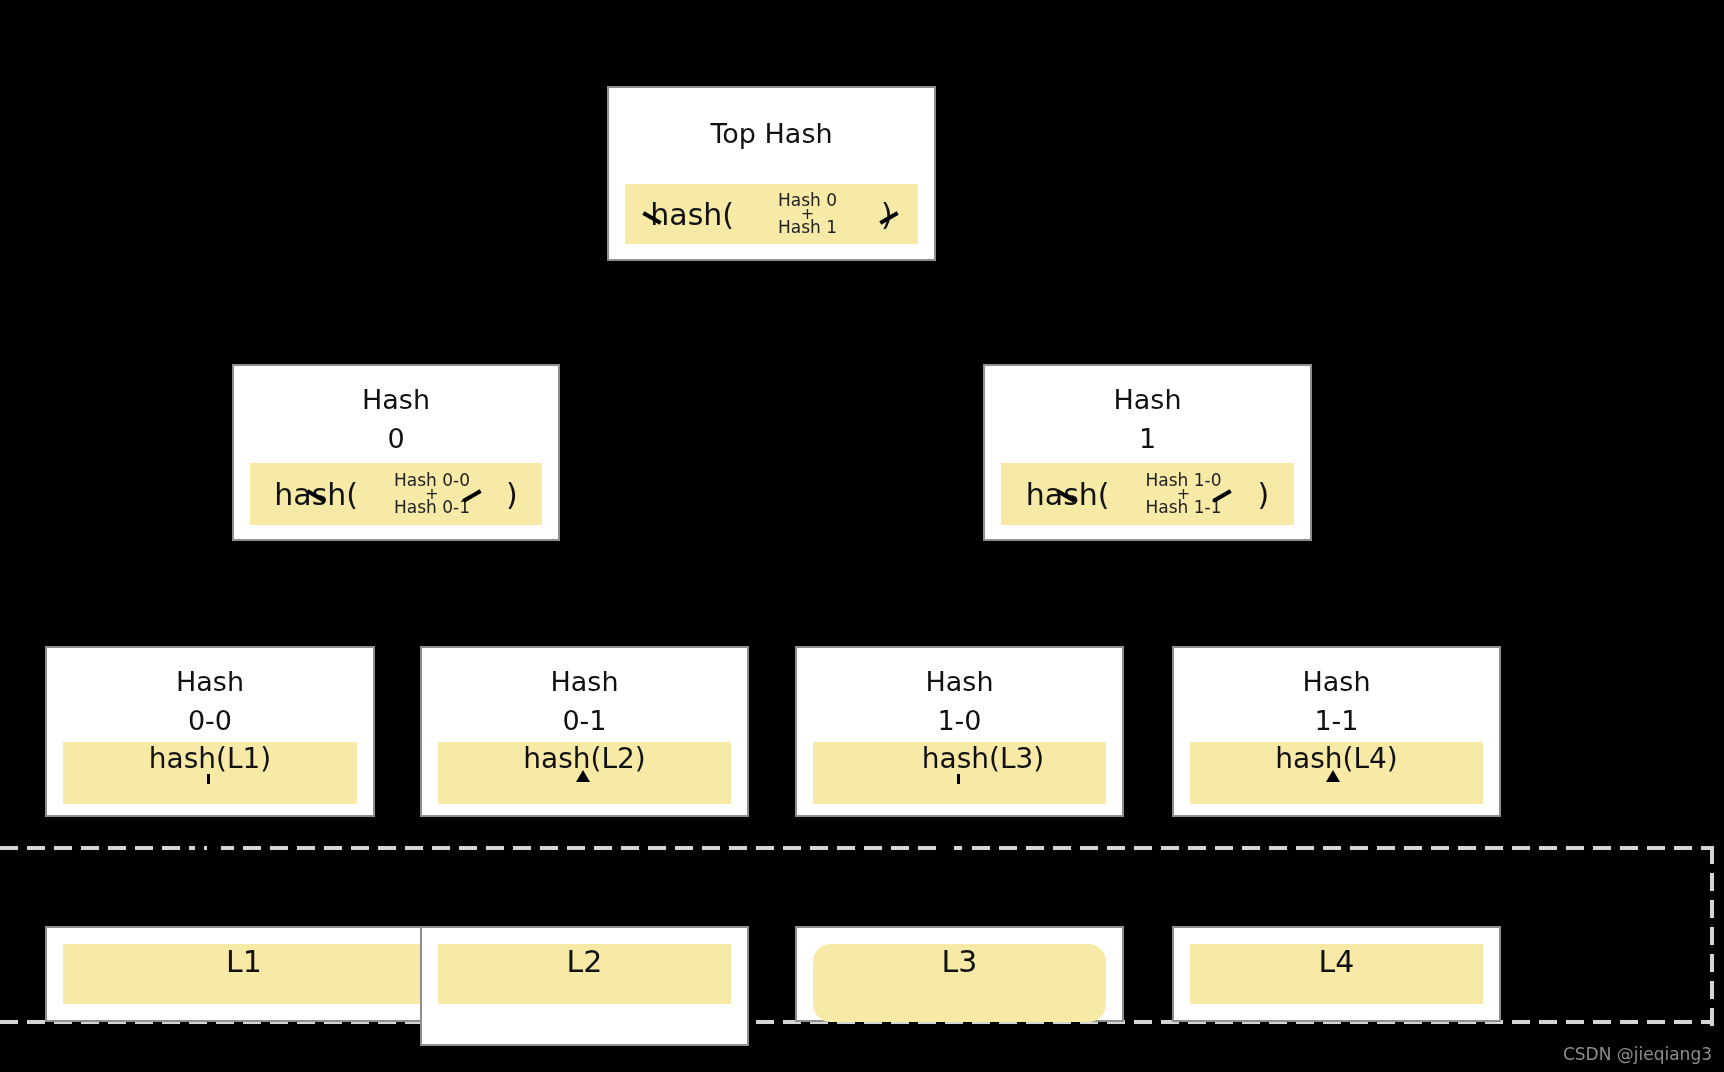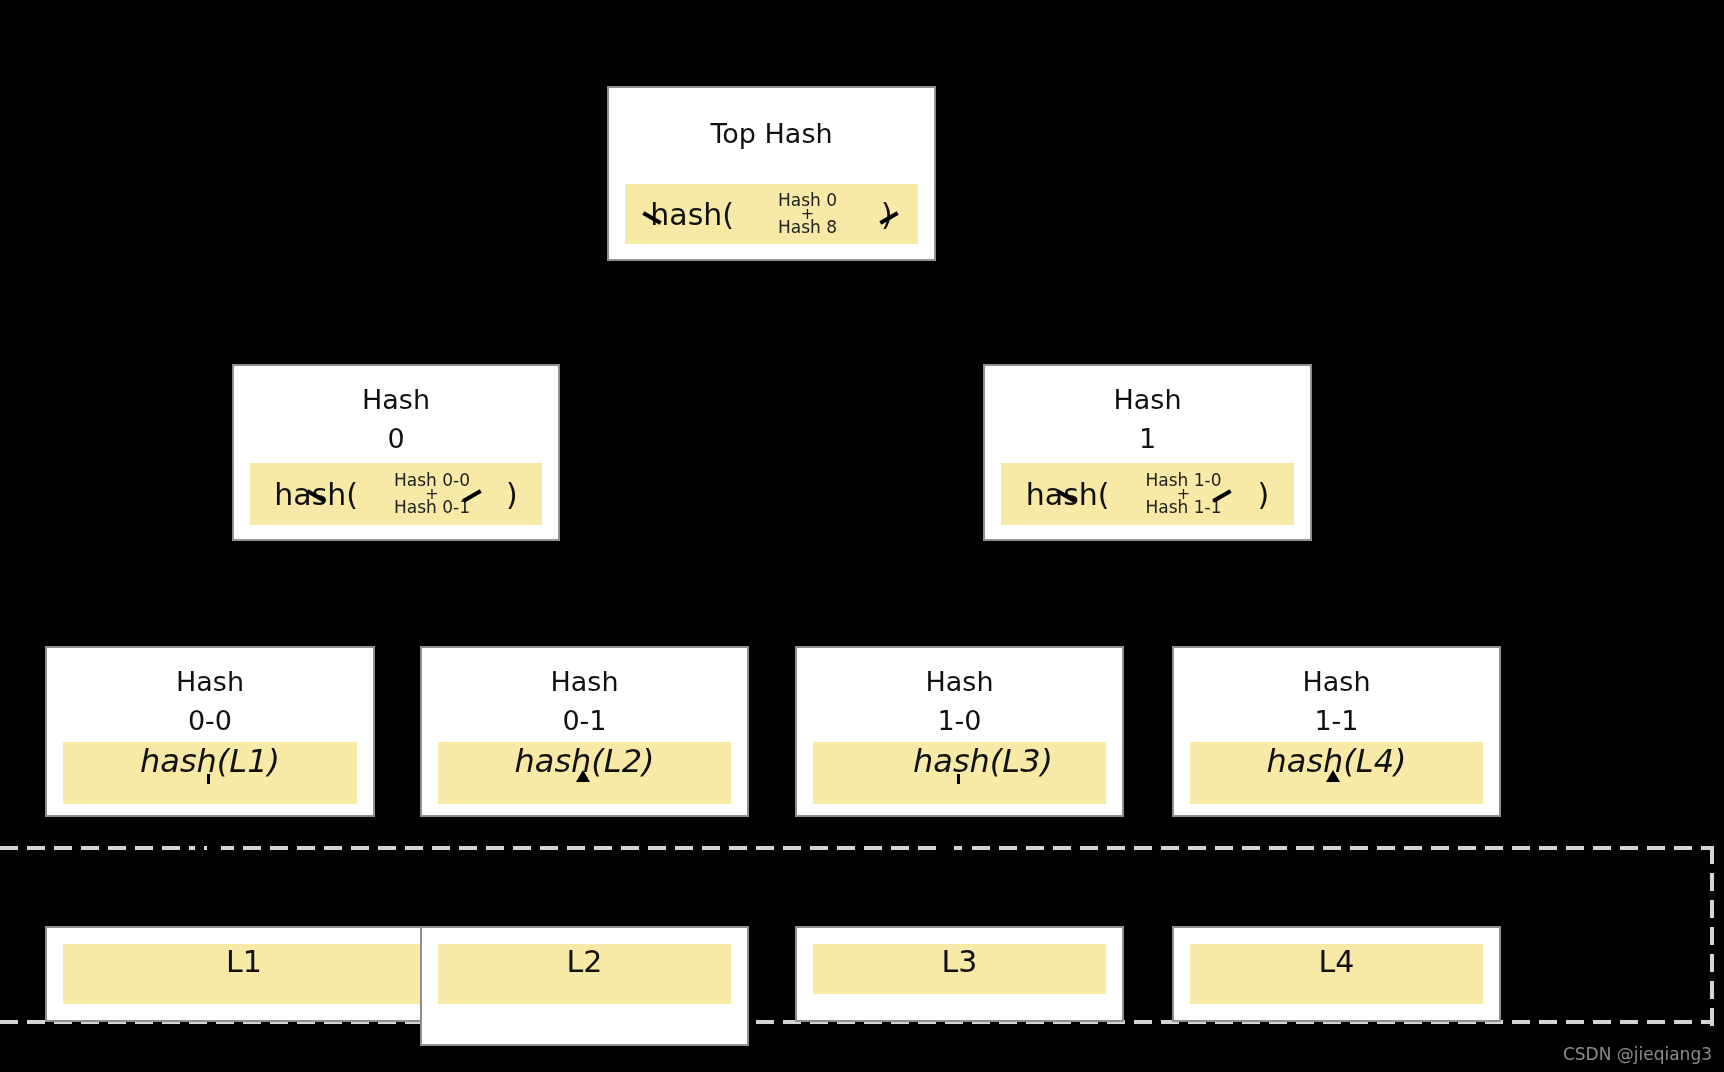--- a/index.html
+++ b/index.html
@@ -40,21 +40,21 @@
     display: flex;
     align-items: center;
     justify-content: center;
     gap: 44px;
     width: 100%;
   }
   .fn { font-size: 30px; color: #111; }
   .stack { text-align: center; font-size: 17px; color: #222; }
   .stack .operand { line-height: 19px; }
   .stack .plus { line-height: 8px; font-size: 16px; }
-  .leaf-formula { font-size: 32px; color: #111; font-style: italic; }
+  .leaf-formula { font-size: 28px; color: #111; }
   .block-label { font-size: 30px; color: #111; }
   .dash-h {
     position: absolute;
     height: 4px;
     background: repeating-linear-gradient(to right, #d4d4d4 0 18px, transparent 18px 27px);
   }
   .dash-v {
     position: absolute;
     width: 4px;
     background: repeating-linear-gradient(to bottom, #d4d4d4 0 18px, transparent 18px 27px);
@@ -84,21 +84,21 @@
 <div class="canvas">
 
   <div class="node" style="left:607px; top:52px; width:329px; height:175px;">
     <div class="title title-single">Top Hash</div>
     <div class="ybox" style="top:96px; height:60px;">
       <div class="formula">
         <span class="fn">hash(</span>
         <span class="stack">
           <div class="operand">Hash 0</div>
           <div class="plus">+</div>
-          <div class="operand">Hash 8</div>
+          <div class="operand">Hash 1</div>
         </span>
         <span class="fn">)</span>
       </div>
     </div>
   </div>
 
   <div class="node" style="left:232px; top:330px; width:328px; height:177px;">
     <div class="title title-double"><span>Hash</span><br><span>0</span></div>
     <div class="ybox" style="top:97px; height:62px;">
       <div class="formula" style="gap:36px;">
@@ -169,21 +169,21 @@
     <div class="ybox" style="top:16px; height:60px;">
       <span class="block-label">L1</span>
     </div>
   </div>
   <div class="node" style="left:420px; top:892px; width:329px; height:120px;">
     <div class="ybox" style="top:16px; height:60px;">
       <span class="block-label">L2</span>
     </div>
   </div>
   <div class="node" style="left:795px; top:892px; width:329px; height:96px;">
-    <div class="ybox" style="top:16px; height:50px;">
+    <div class="ybox" style="top:16px; height:78px;border-radius:18px;">
       <span class="block-label">L3</span>
     </div>
   </div>
   <div class="node" style="left:1172px; top:892px; width:329px; height:96px;">
     <div class="ybox" style="top:16px; height:60px;">
       <span class="block-label">L4</span>
     </div>
   </div>
 
   <div class="stroke-mark rot-l" style="left:642px; top:216px;"></div>

